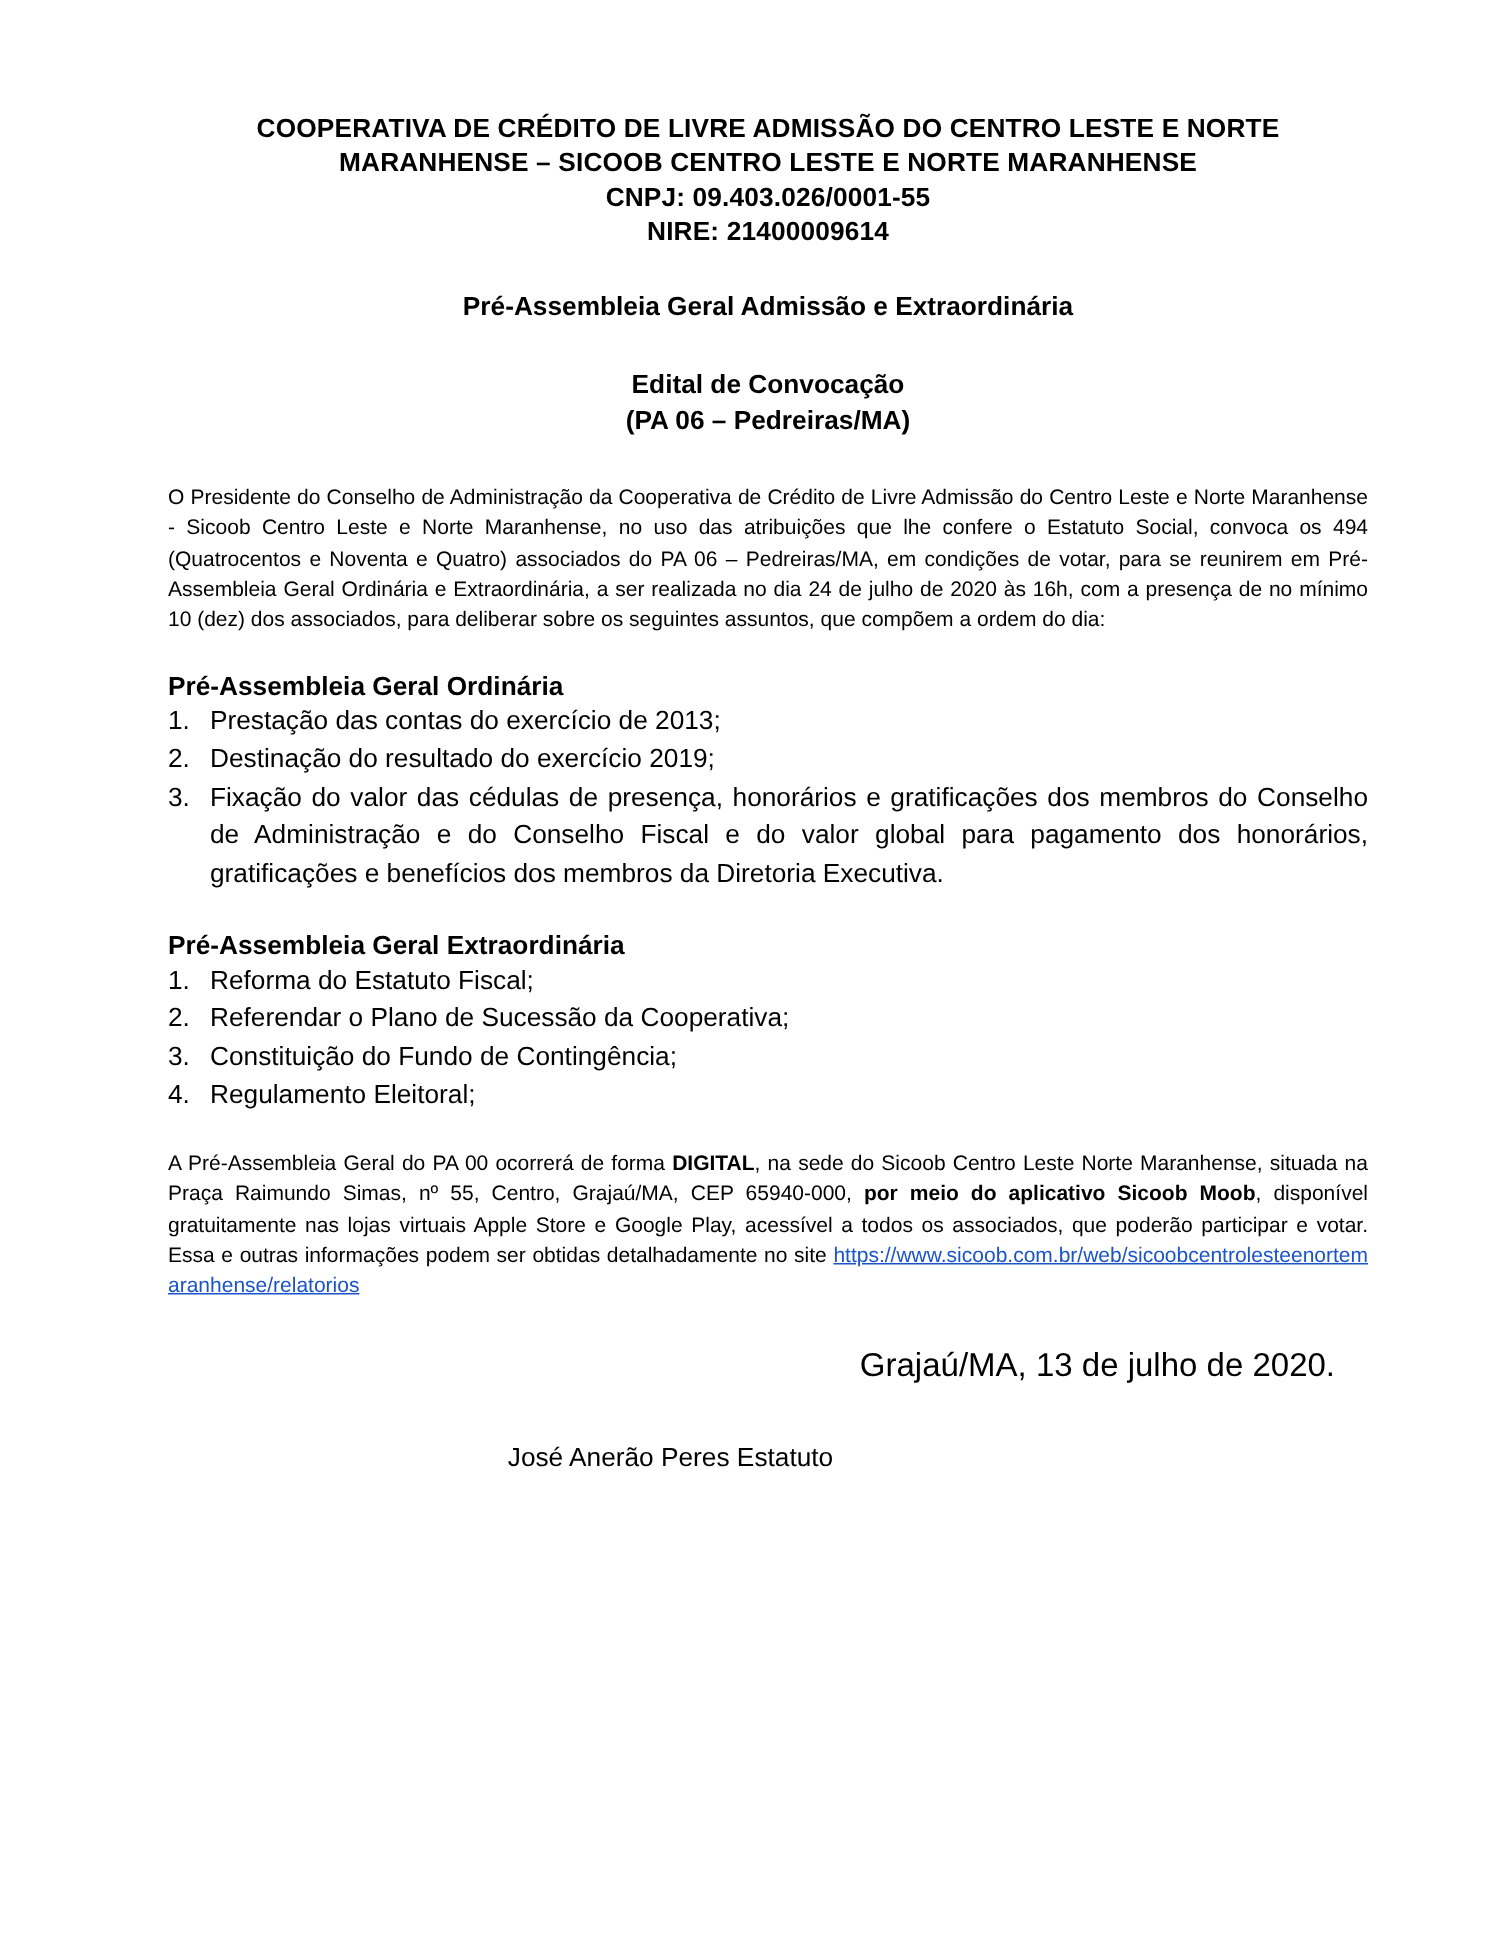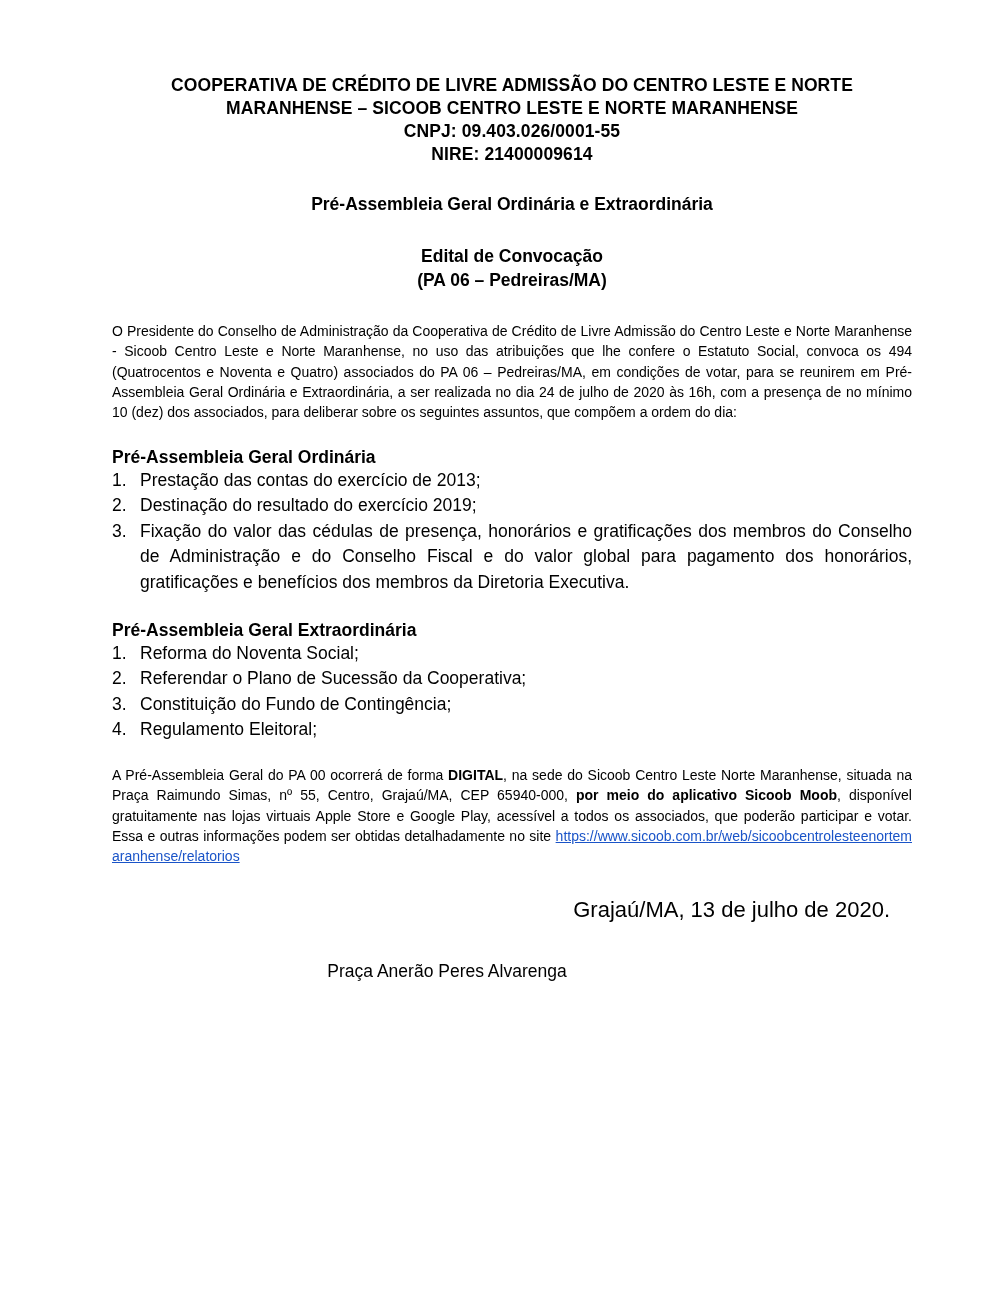--- a/index.html
+++ b/index.html
@@ -111,21 +111,21 @@
 
 <div class="page">
 
   <div class="header-block">
     <span class="line">COOPERATIVA DE CRÉDITO DE LIVRE ADMISSÃO DO CENTRO LESTE E NORTE</span>
     <span class="line">MARANHENSE – SICOOB CENTRO LESTE E NORTE MARANHENSE</span>
     <span class="line">CNPJ: 09.403.026/0001-55</span>
     <span class="line">NIRE: 21400009614</span>
   </div>
 
-  <div class="title-sub">Pré-Assembleia Geral Ordinária e Extraordinária</div>
+  <div class="title-sub">Pré-Assembleia Geral Admissão e Extraordinária</div>
 
   <div class="title-edital">
     <span class="line">Edital de Convocação</span>
     <span class="line">(PA 06 – Pedreiras/MA)</span>
   </div>
 
   <p class="body-text first">O Presidente do Conselho de Administração da Cooperativa de Crédito de Livre Admissão do Centro Leste e Norte Maranhense - Sicoob Centro Leste e Norte Maranhense, no uso das atribuições que lhe confere o Estatuto Social, convoca os 494 (Quatrocentos e Noventa e Quatro) associados do PA 06 – Pedreiras/MA, em condições de votar, para se reunirem em Pré-Assembleia Geral Ordinária e Extraordinária, a ser realizada no dia 24 de julho de 2020 às 16h, com a presença de no mínimo 10 (dez) dos associados, para deliberar sobre os seguintes assuntos, que compõem a ordem do dia:</p>
 
   <div class="section-head">Pré-Assembleia Geral Ordinária</div>
   <ol class="numbered">
@@ -140,37 +140,37 @@
     <li>
       <span class="num">3.</span>
       <span>Fixação do valor das cédulas de presença, honorários e gratificações dos membros do Conselho de Administração e do Conselho Fiscal e do valor global para pagamento dos honorários, gratificações e benefícios dos membros da Diretoria Executiva.</span>
     </li>
   </ol>
 
   <div class="section-head">Pré-Assembleia Geral Extraordinária</div>
   <ol class="numbered">
     <li>
       <span class="num">1.</span>
-      <span>Reforma do Noventa Social;</span>
+      <span>Reforma do Estatuto Fiscal;</span>
     </li>
     <li>
       <span class="num">2.</span>
       <span>Referendar o Plano de Sucessão da Cooperativa;</span>
     </li>
     <li>
       <span class="num">3.</span>
       <span>Constituição do Fundo de Contingência;</span>
     </li>
     <li>
       <span class="num">4.</span>
       <span>Regulamento Eleitoral;</span>
     </li>
   </ol>
 
   <p class="body-text"><span>A Pré-Assembleia Geral do PA 00 ocorrerá de forma </span><b>DIGITAL</b><span>, na sede do Sicoob Centro Leste Norte Maranhense, situada na Praça Raimundo Simas, nº 55, Centro, Grajaú/MA, CEP 65940-000, </span><b>por meio do aplicativo Sicoob Moob</b><span>, disponível gratuitamente nas lojas virtuais Apple Store e Google Play, acessível a todos os associados, que poderão participar e votar. Essa e outras informações podem ser obtidas detalhadamente no site </span><a class="link" href="#">https://www.sicoob.com.br/web/sicoobcentrolesteenortemaranhense/relatorios</a></p>
 
   <div class="place-date">Grajaú/MA, 13 de julho de 2020.</div>
 
   <div class="signature">
-    <span class="name">Praça Anerão Peres Alvarenga</span>
+    <span class="name">José Anerão Peres Estatuto</span>
   </div>
 
 </div>
 
 </body></html>

